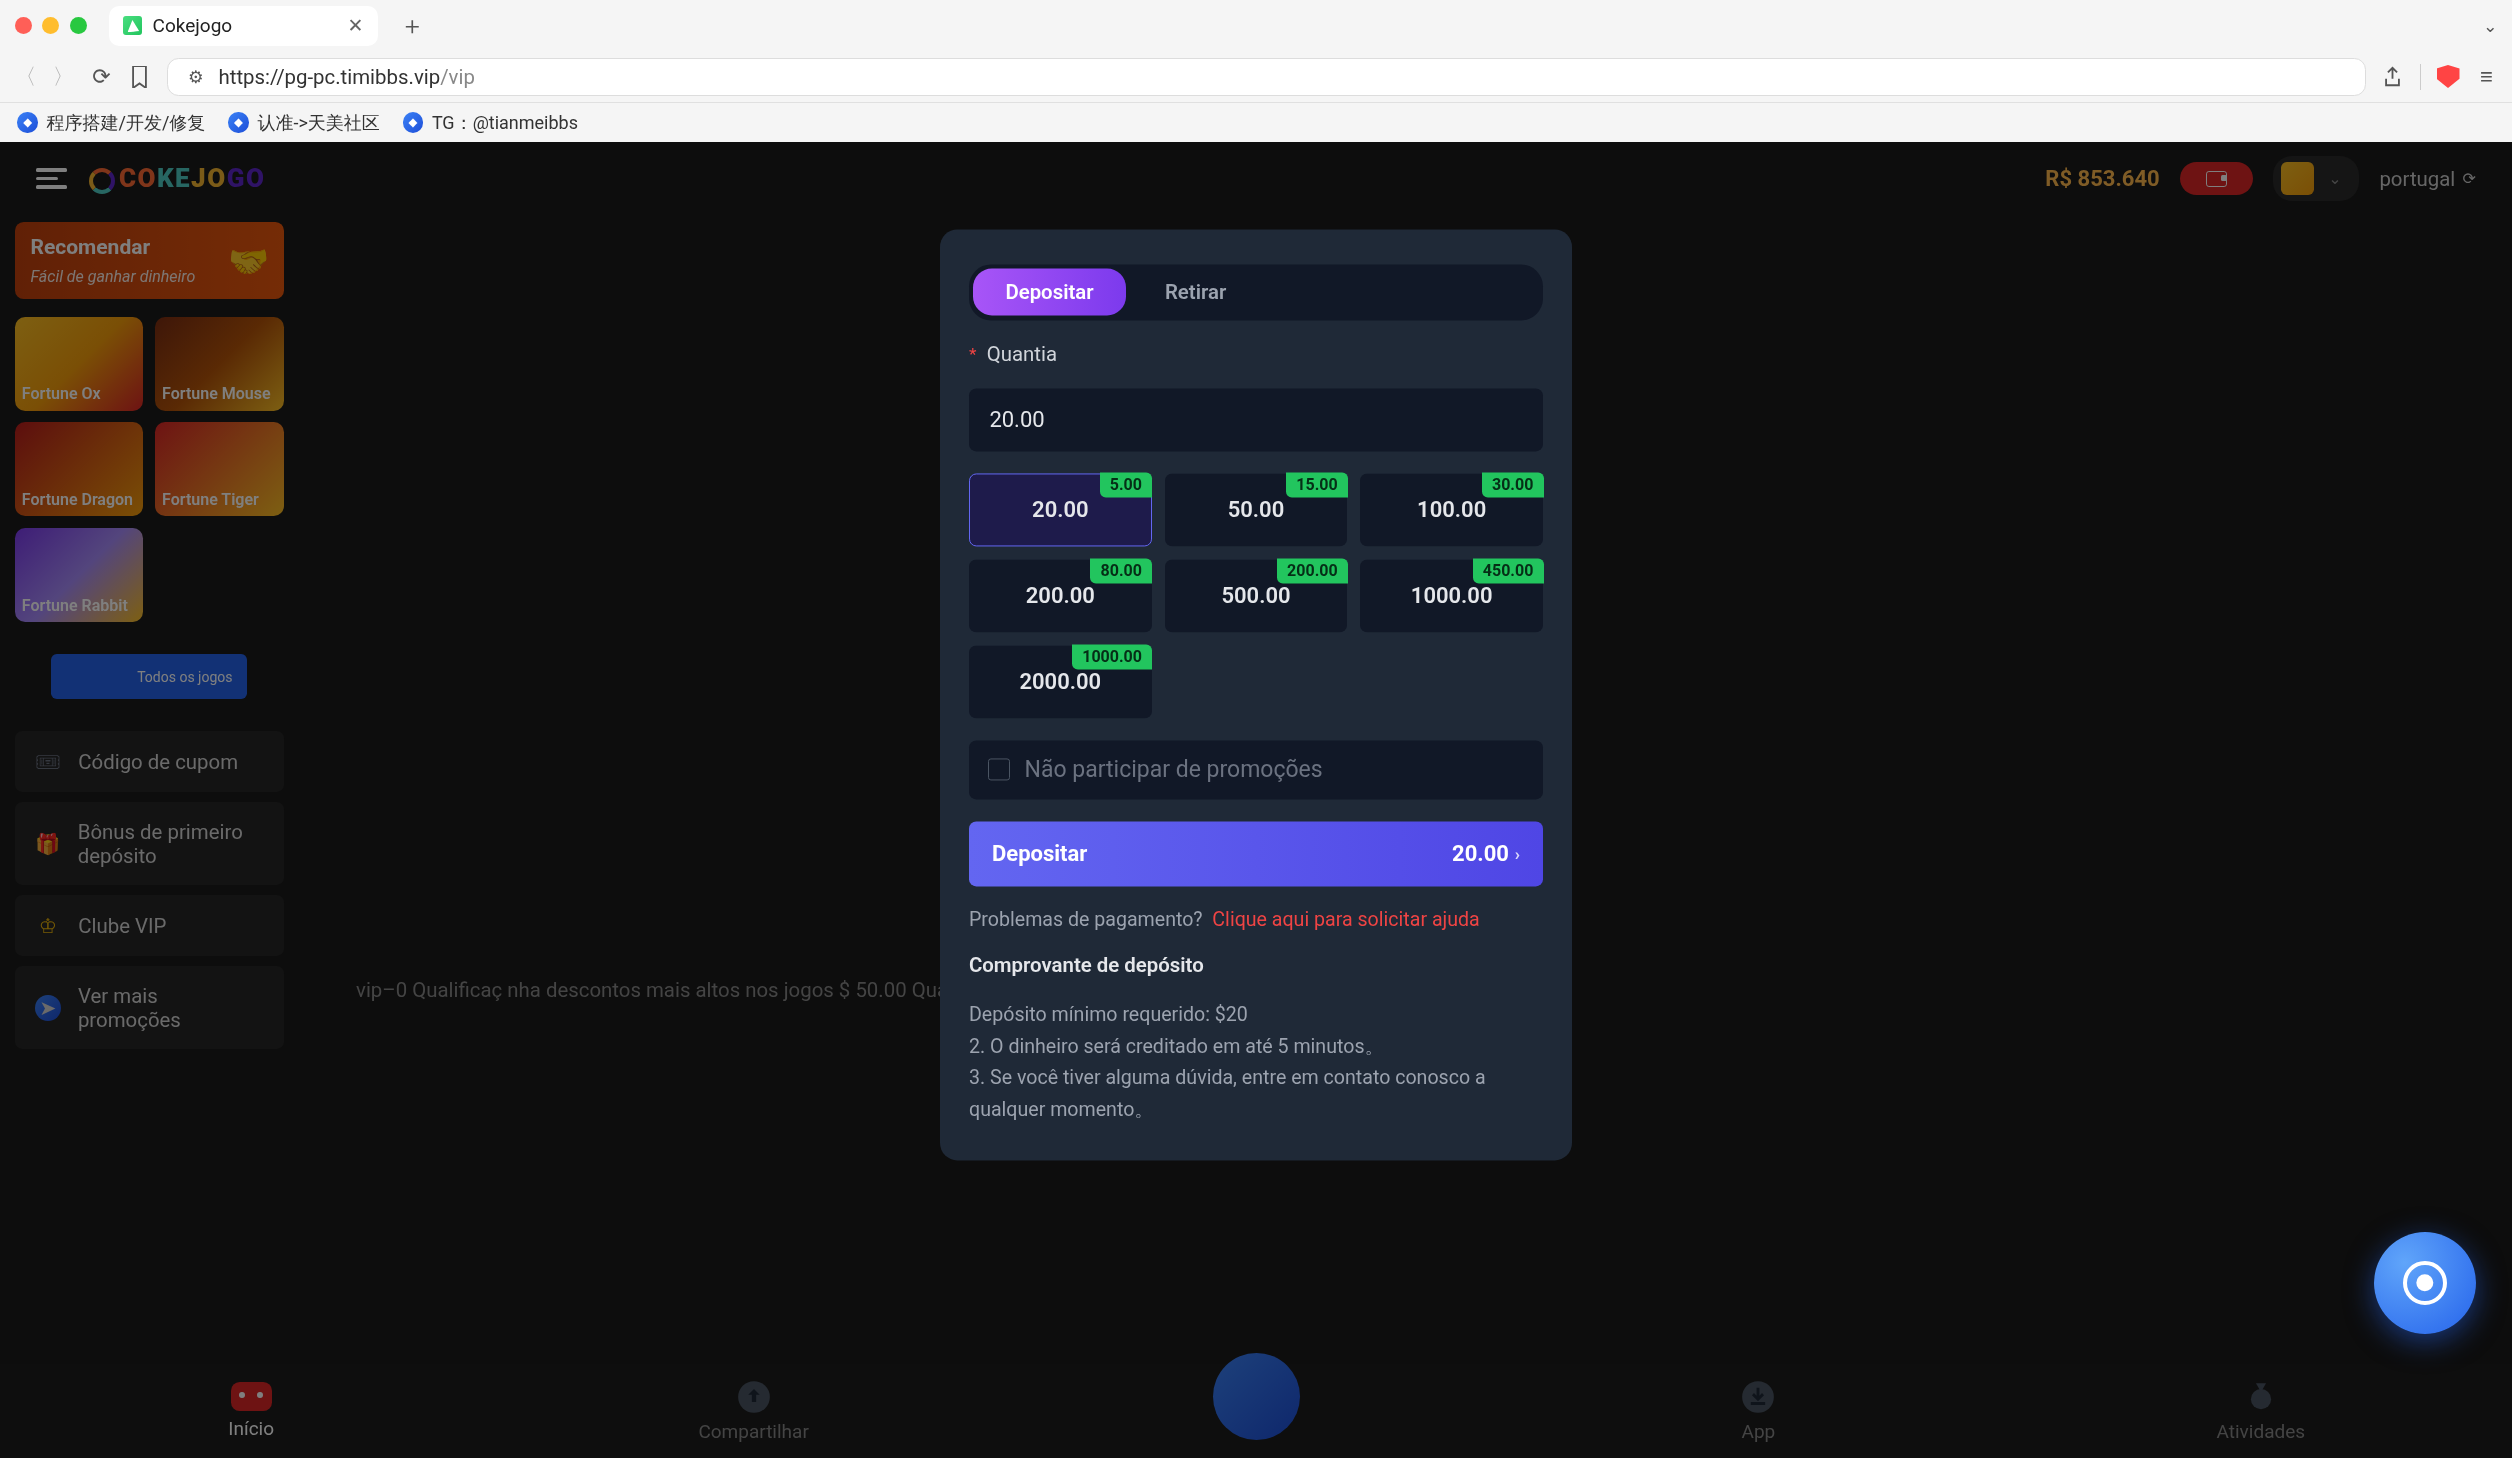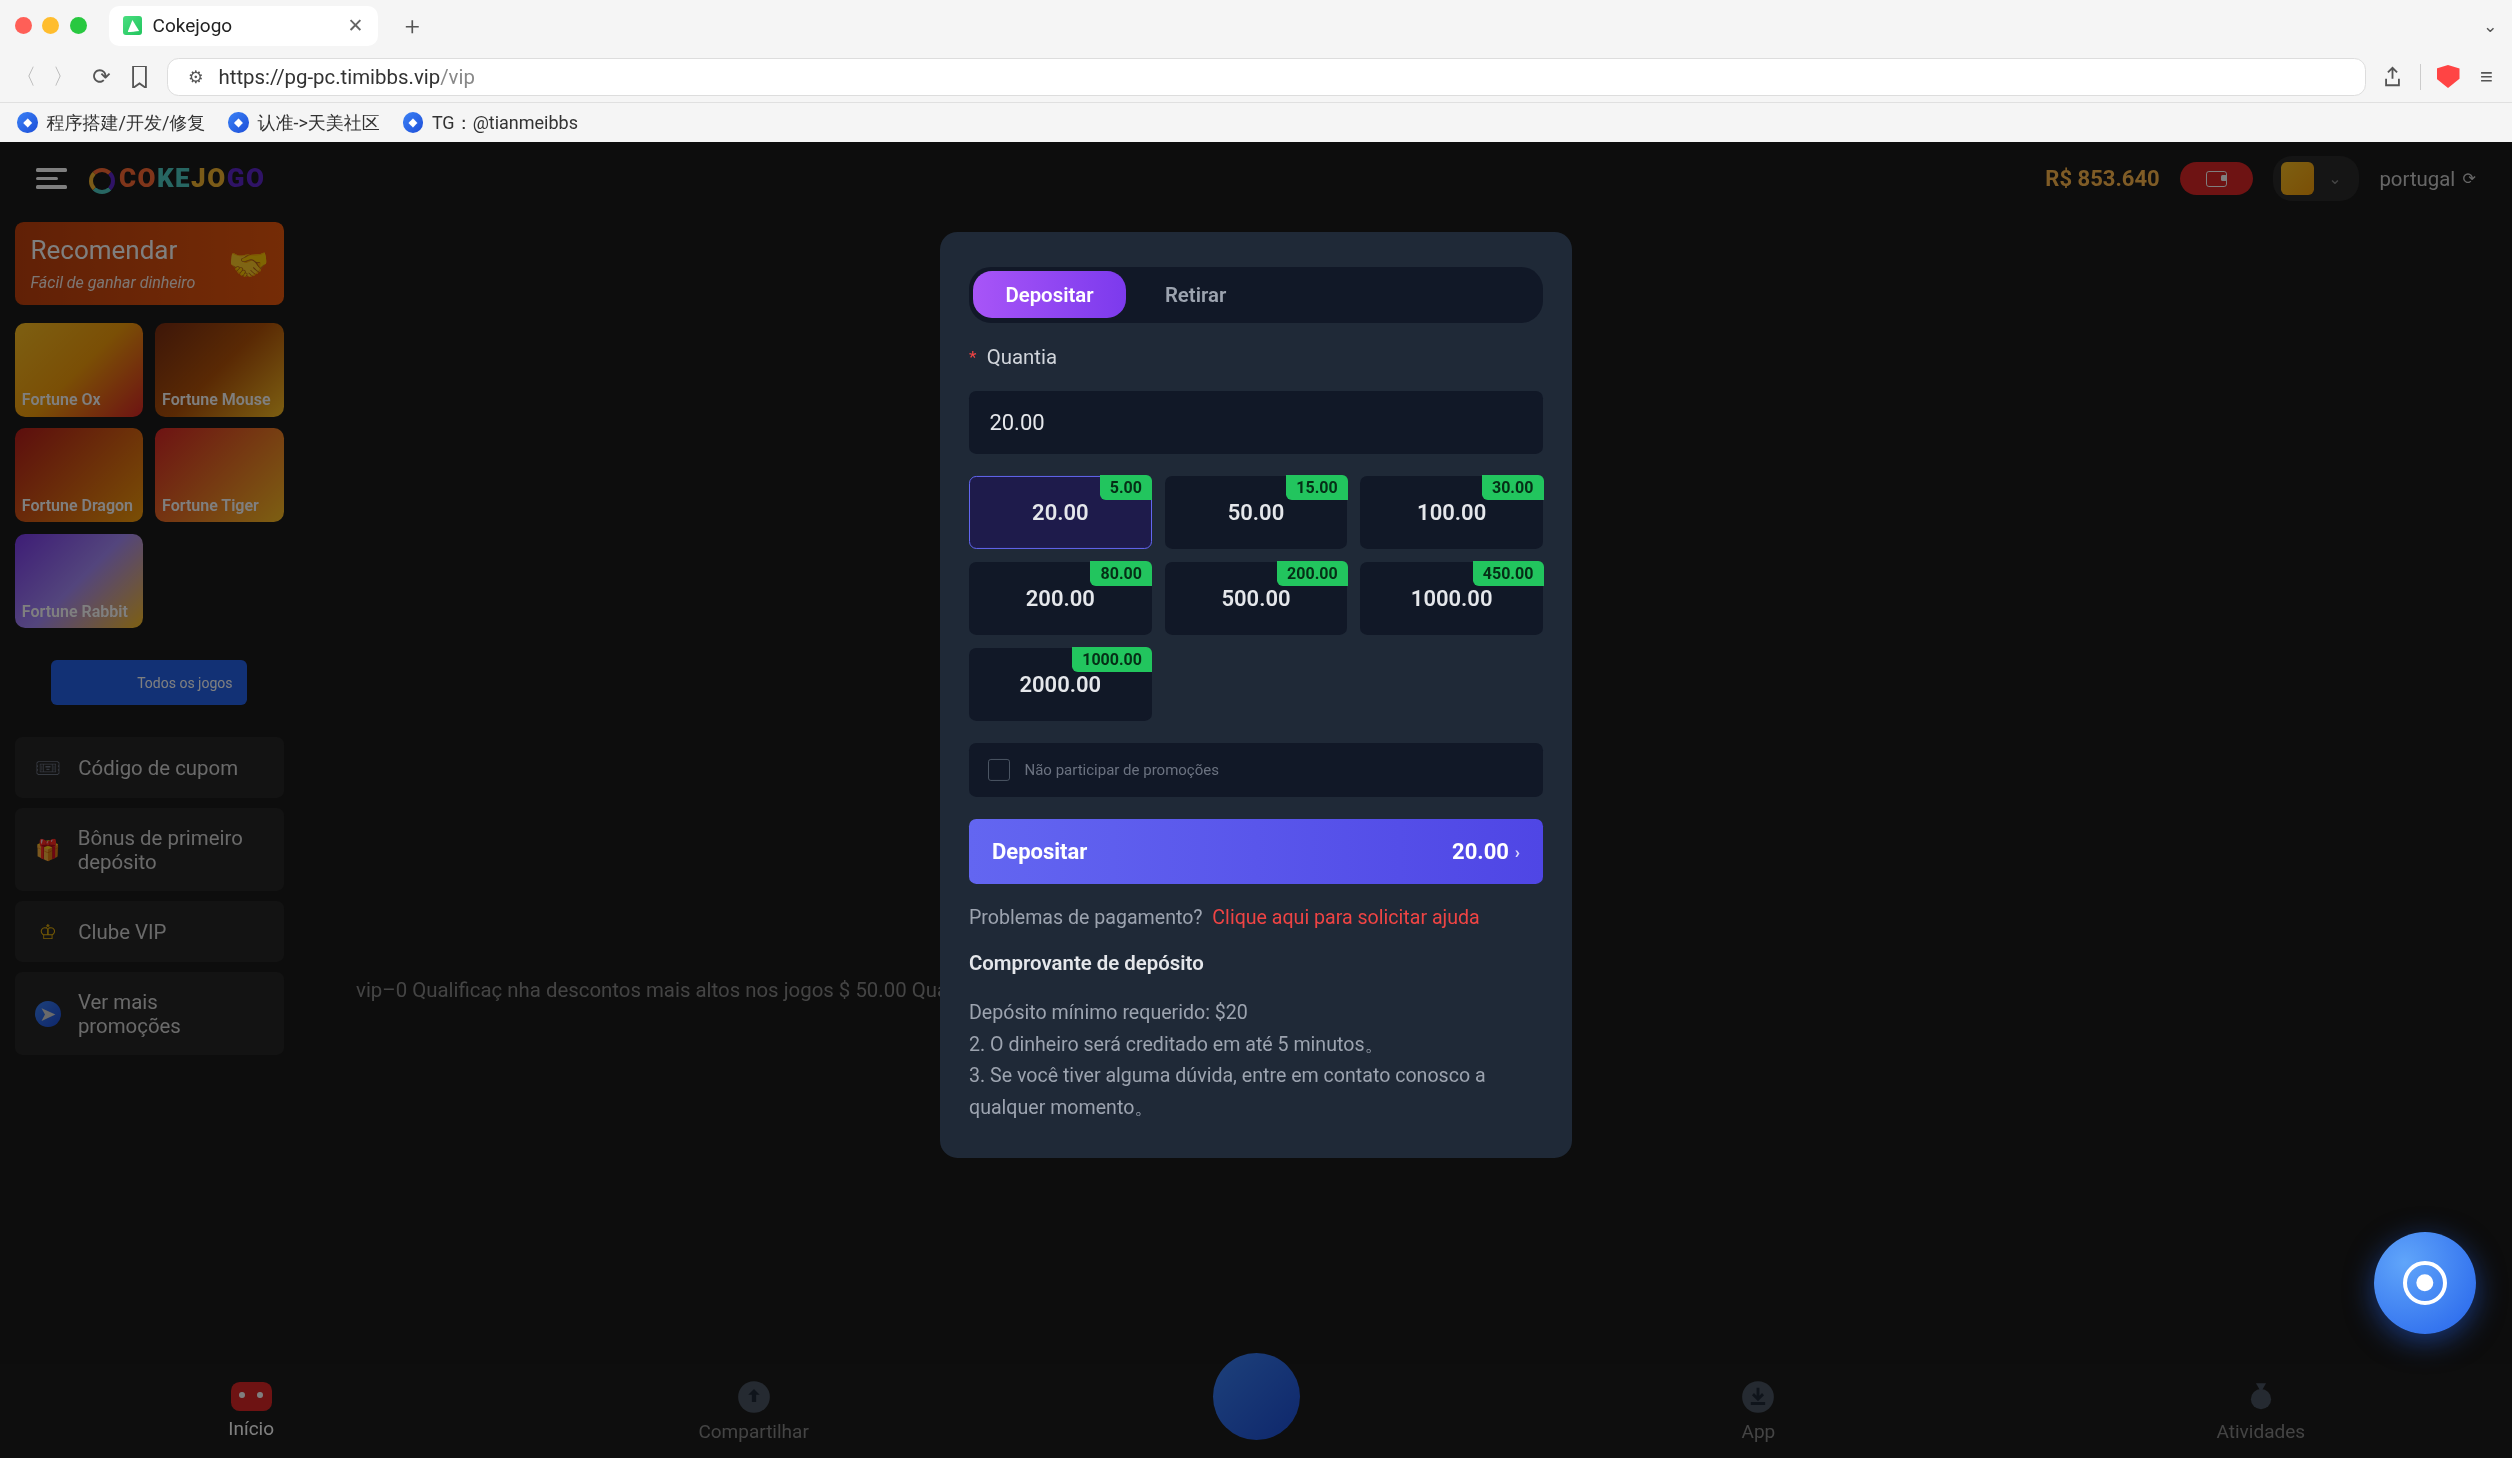--- a/index.html
+++ b/index.html
@@ -50,21 +50,21 @@
 .wallet-icon::after{content:"";position:absolute;right:-1.5px;top:3.6px;width:5.8px;height:5.8px;background:#fff;border-radius:1.5px;}
 .user-chip { display:flex; align-items:center; gap:14.5px; background:#2a2a2a; border-radius:19px; padding:5.8px 17.4px 5.8px 7.3px; }
 .avatar{width:33px;height:33px;border-radius:5.8px;background:linear-gradient(135deg,#fbbf24,#f59e0b);}
 .chev{font-size:16px;color:#888;}
 .lang { display:flex; align-items:center; gap:7.3px; font-size:20.4px; color:#ccc; }
 .refresh-sm{font-size:16px;}
 
 .app-body { flex:1; display:flex; position:relative; overflow:hidden; }
 .sidebar { width:298px; padding:7.3px 14.5px; display:flex; flex-direction:column; gap:10.2px; }
 .promo-banner{background:linear-gradient(90deg,#c2410c,#ea580c);border-radius:8.7px;padding:13px 16px;position:relative;}
-.promo-title{font-size:26px;font-weight:400;}
+.promo-title{font-size:21px;font-weight:700;}
 .promo-sub{font-size:16px;opacity:.9;margin-top:8px;font-style:italic;}
 .promo-hands{position:absolute;right:14.5px;top:50%;transform:translateY(-50%);font-size:33px;}
 
 .game-grid{display:grid;grid-template-columns:1fr 1fr;gap:11.6px;margin-top:7.3px;}
 .game-tile{height:94px;border-radius:10.2px;position:relative;overflow:hidden;display:flex;align-items:flex-end;padding:7.3px;font-size:16px;font-weight:600;}
 .gt1{background:linear-gradient(135deg,#fbbf24,#f59e0b,#dc2626);}
 .gt2{background:linear-gradient(135deg,#7c2d12,#b45309,#fbbf24);}
 .gt3{background:linear-gradient(135deg,#b91c1c,#f59e0b);}
 .gt4{background:linear-gradient(135deg,#dc2626,#fbbf24);}
 .gt5{background:linear-gradient(135deg,#7c3aed,#a78bfa,#fbbf24);}
@@ -100,21 +100,21 @@
 
 .amount-input{background:#111827;border-radius:7.3px;padding:19px 20.4px;font-size:22px;color:#e5e7eb;}
 
 .amount-grid{display:grid;grid-template-columns:repeat(3,1fr);gap:13px;}
 .amount-btn{position:relative;background:#111827;border-radius:7.3px;height:73px;display:flex;align-items:center;justify-content:center;font-size:22px;font-weight:600;color:#e5e7eb;border:1.5px solid transparent;}
 .amount-btn.selected{border-color:#6366f1;background:#1e1b4b;}
 .bonus-tag{position:absolute;top:-1.5px;right:-1.5px;background:#22c55e;color:#052e16;font-size:16px;font-weight:700;padding:2.9px 10.2px;border-radius:0 5.8px 0 5.8px;}
 
 .checkbox-row{display:flex;align-items:center;gap:14.5px;background:#111827;border-radius:7.3px;padding:16px 19px;}
 .cb{width:22px;height:22px;border:1.5px solid #4b5563;border-radius:2.9px;}
-.cb-label{font-size:15px;color:#6b7280;}
+.cb-label{font-size:23px;color:#6b7280;}
 
 .submit-btn{display:flex;align-items:center;justify-content:space-between;background:linear-gradient(90deg,#6366f1,#4f46e5);border-radius:7.3px;padding:20.4px 23px;font-size:22px;font-weight:700;color:#fff;}
 .submit-amt{display:flex;align-items:center;gap:5.8px;}
 .chev-r{font-size:17.4px;opacity:.8;}
 
 .help-row{font-size:19.6px;color:#9ca3af;}
 .help-link{color:#ef4444;text-align:center;}
 .section-title{font-size:20.4px;color:#e5e7eb;font-weight:600;}
 .info-list{font-size:19.6px;color:#9ca3af;line-height:1.6;}
 

